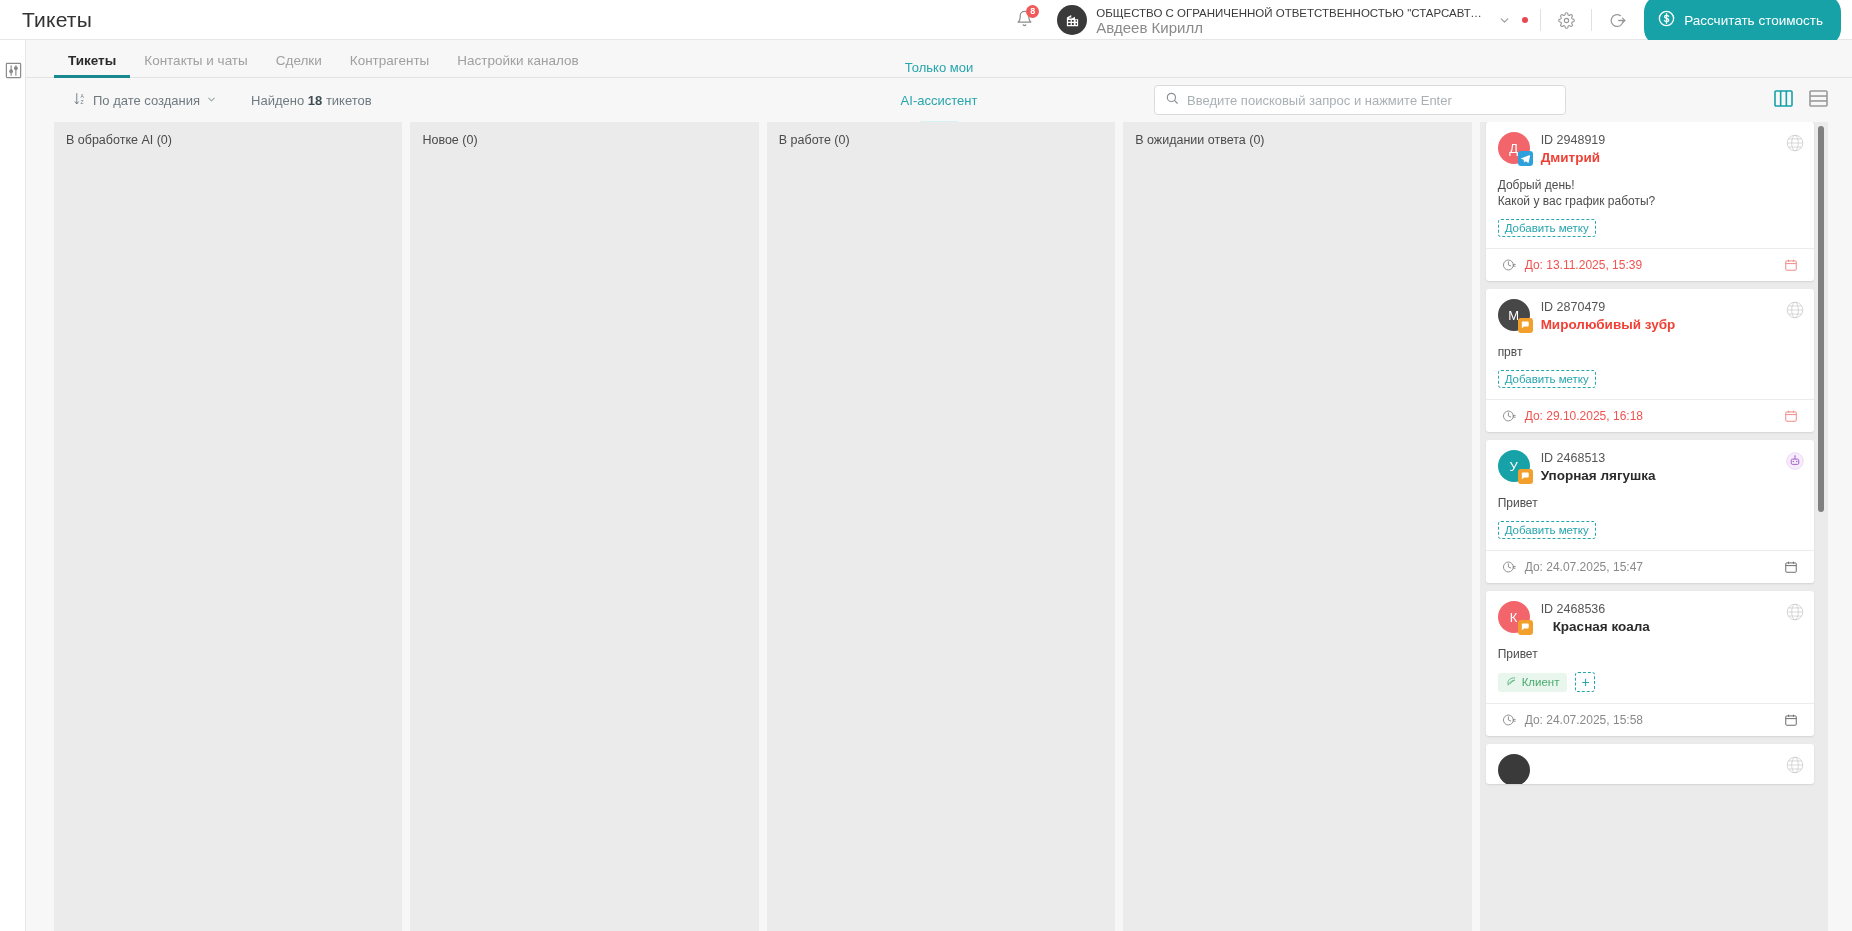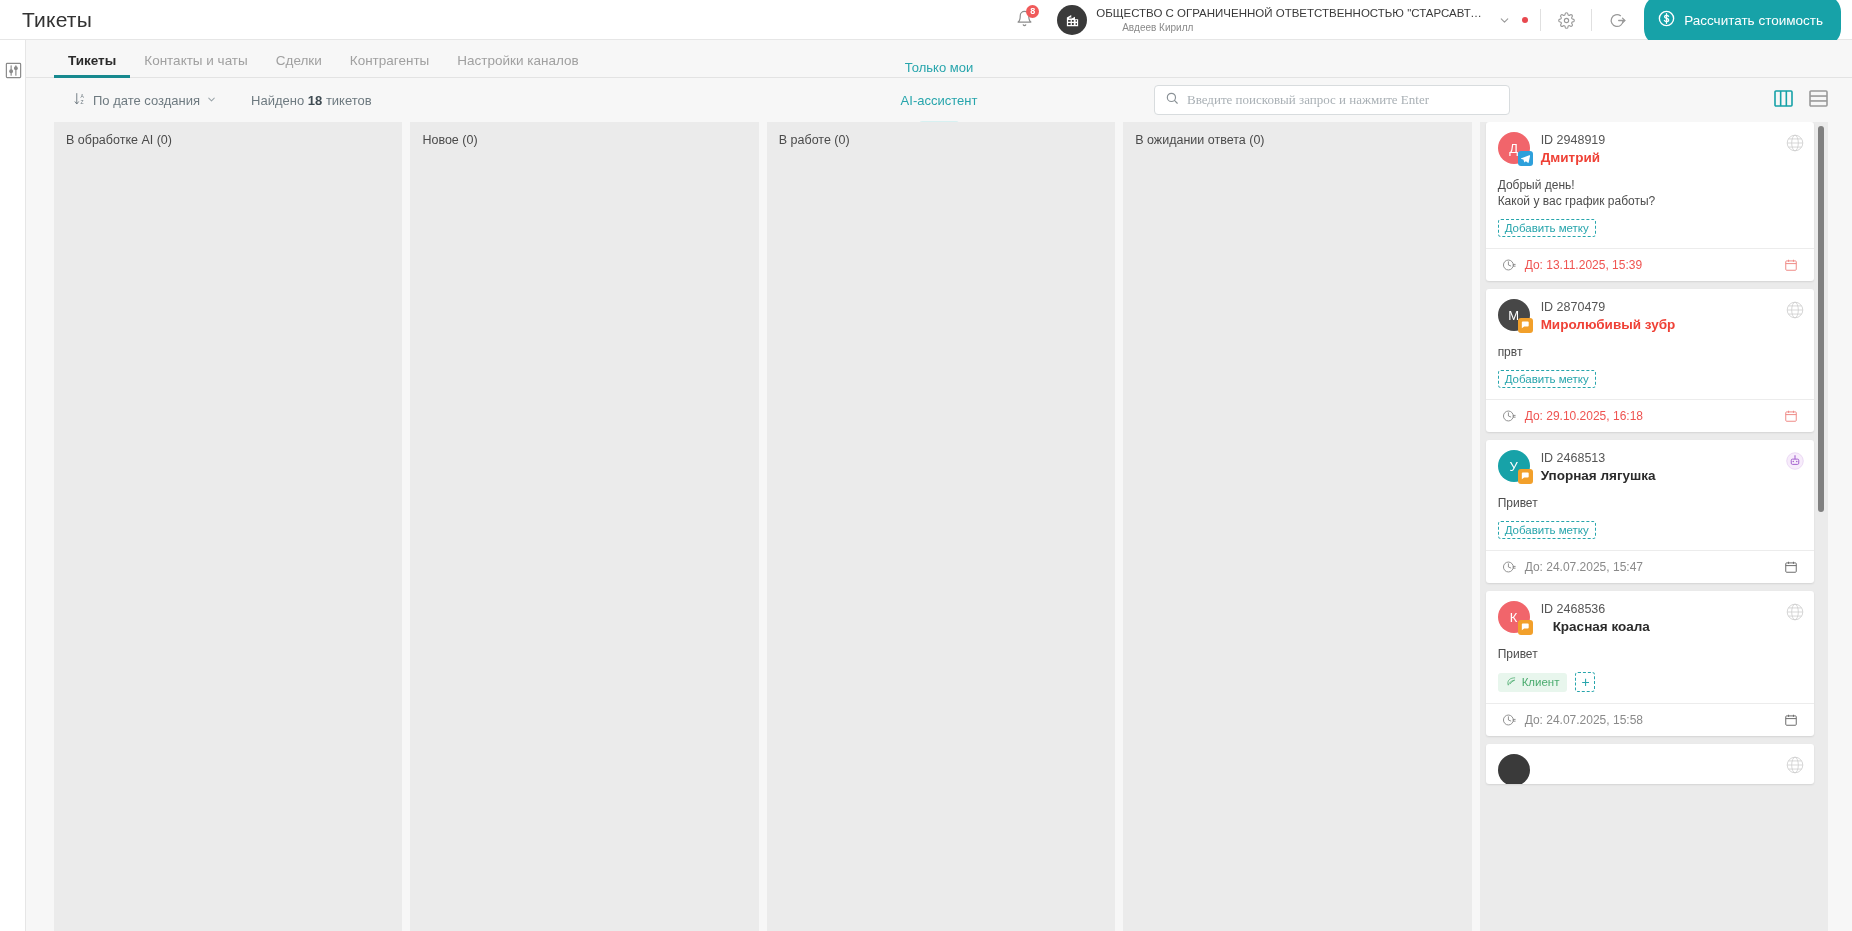--- a/index.html
+++ b/index.html
@@ -34,21 +34,21 @@
   .org-block { display: flex; align-items: center; margin-left: 16px; }
   .org-avatar {
     width: 30px; height: 30px; border-radius: 50%; background: #3a3a3a;
     display: flex; align-items: center; justify-content: center; flex: none;
   }
   .org-text { margin-left: 9px; max-width: 392px; }
   .org-name {
     font-size: 11.5px; color: #3a3a3a; white-space: nowrap;
     overflow: hidden; text-overflow: ellipsis; max-width: 392px; line-height: 14px;
   }
-  .org-user { font-size: 10px; color: #8a8a8a; line-height: 14px; margin-top: 1px; margin-left: 26px; }
+  .org-user { font-size: 15px; color: #8a8a8a; line-height: 14px; margin-top: 1px; }
   .chev { margin-left: 10px; color: #9a9a9a; cursor: pointer; display:flex; }
   .reddot { width: 6px; height: 6px; border-radius: 50%; background: #e8484f; margin-left: 11px; }
   .vdiv { width: 1px; height: 22px; background: #e0e0e0; margin: 0 12px; }
   .icon-btn {
     width: 26px; height: 26px; display: flex; align-items: center;
     justify-content: center; cursor: pointer; color: #9a9a9a;
   }
   .calc-btn {
     display: flex; align-items: center; gap: 8px; background: #17a2a8;
     color: #fff; height: 51px; border-radius: 17px; padding: 0 18px 0 13px;
@@ -98,23 +98,23 @@
   .chipset {
     position: absolute; left: 50%; transform: translateX(-50%);
     display: flex; align-items: center; gap: 8px; flex-direction: column;
   }
   .chip {
     font-size: 13px; color: #27a5ac; padding: 5px 9px; border-radius: 4px;
     cursor: pointer; white-space: nowrap;
   }
   .chip.active { background: #d7f0f1; color: #1d8f95; }
   .searchbox {
-    position: absolute; left: 1128px; width: 356px; height: 30px;
+    position: absolute; left: 1128px; width: 412px; height: 30px;
     background: #fff; border: 1px solid #d8dcde; border-radius: 4px;
-    display: flex; align-items: center; padding: 0 10px; gap: 8px; font-family: Liberation Serif, serif;
+    display: flex; align-items: center; padding: 0 10px; gap: 8px;
   }
   .searchbox input {
     border: none; outline: none; font-size: 13px; color: #444;
     width: 100%; font-family: inherit; background: transparent;
   }
   .searchbox input::placeholder { color: #a9b0b5; }
   .viewtoggle {
     position: absolute; right: 24px; display: flex; align-items: center; gap: 16px;
   }
 

